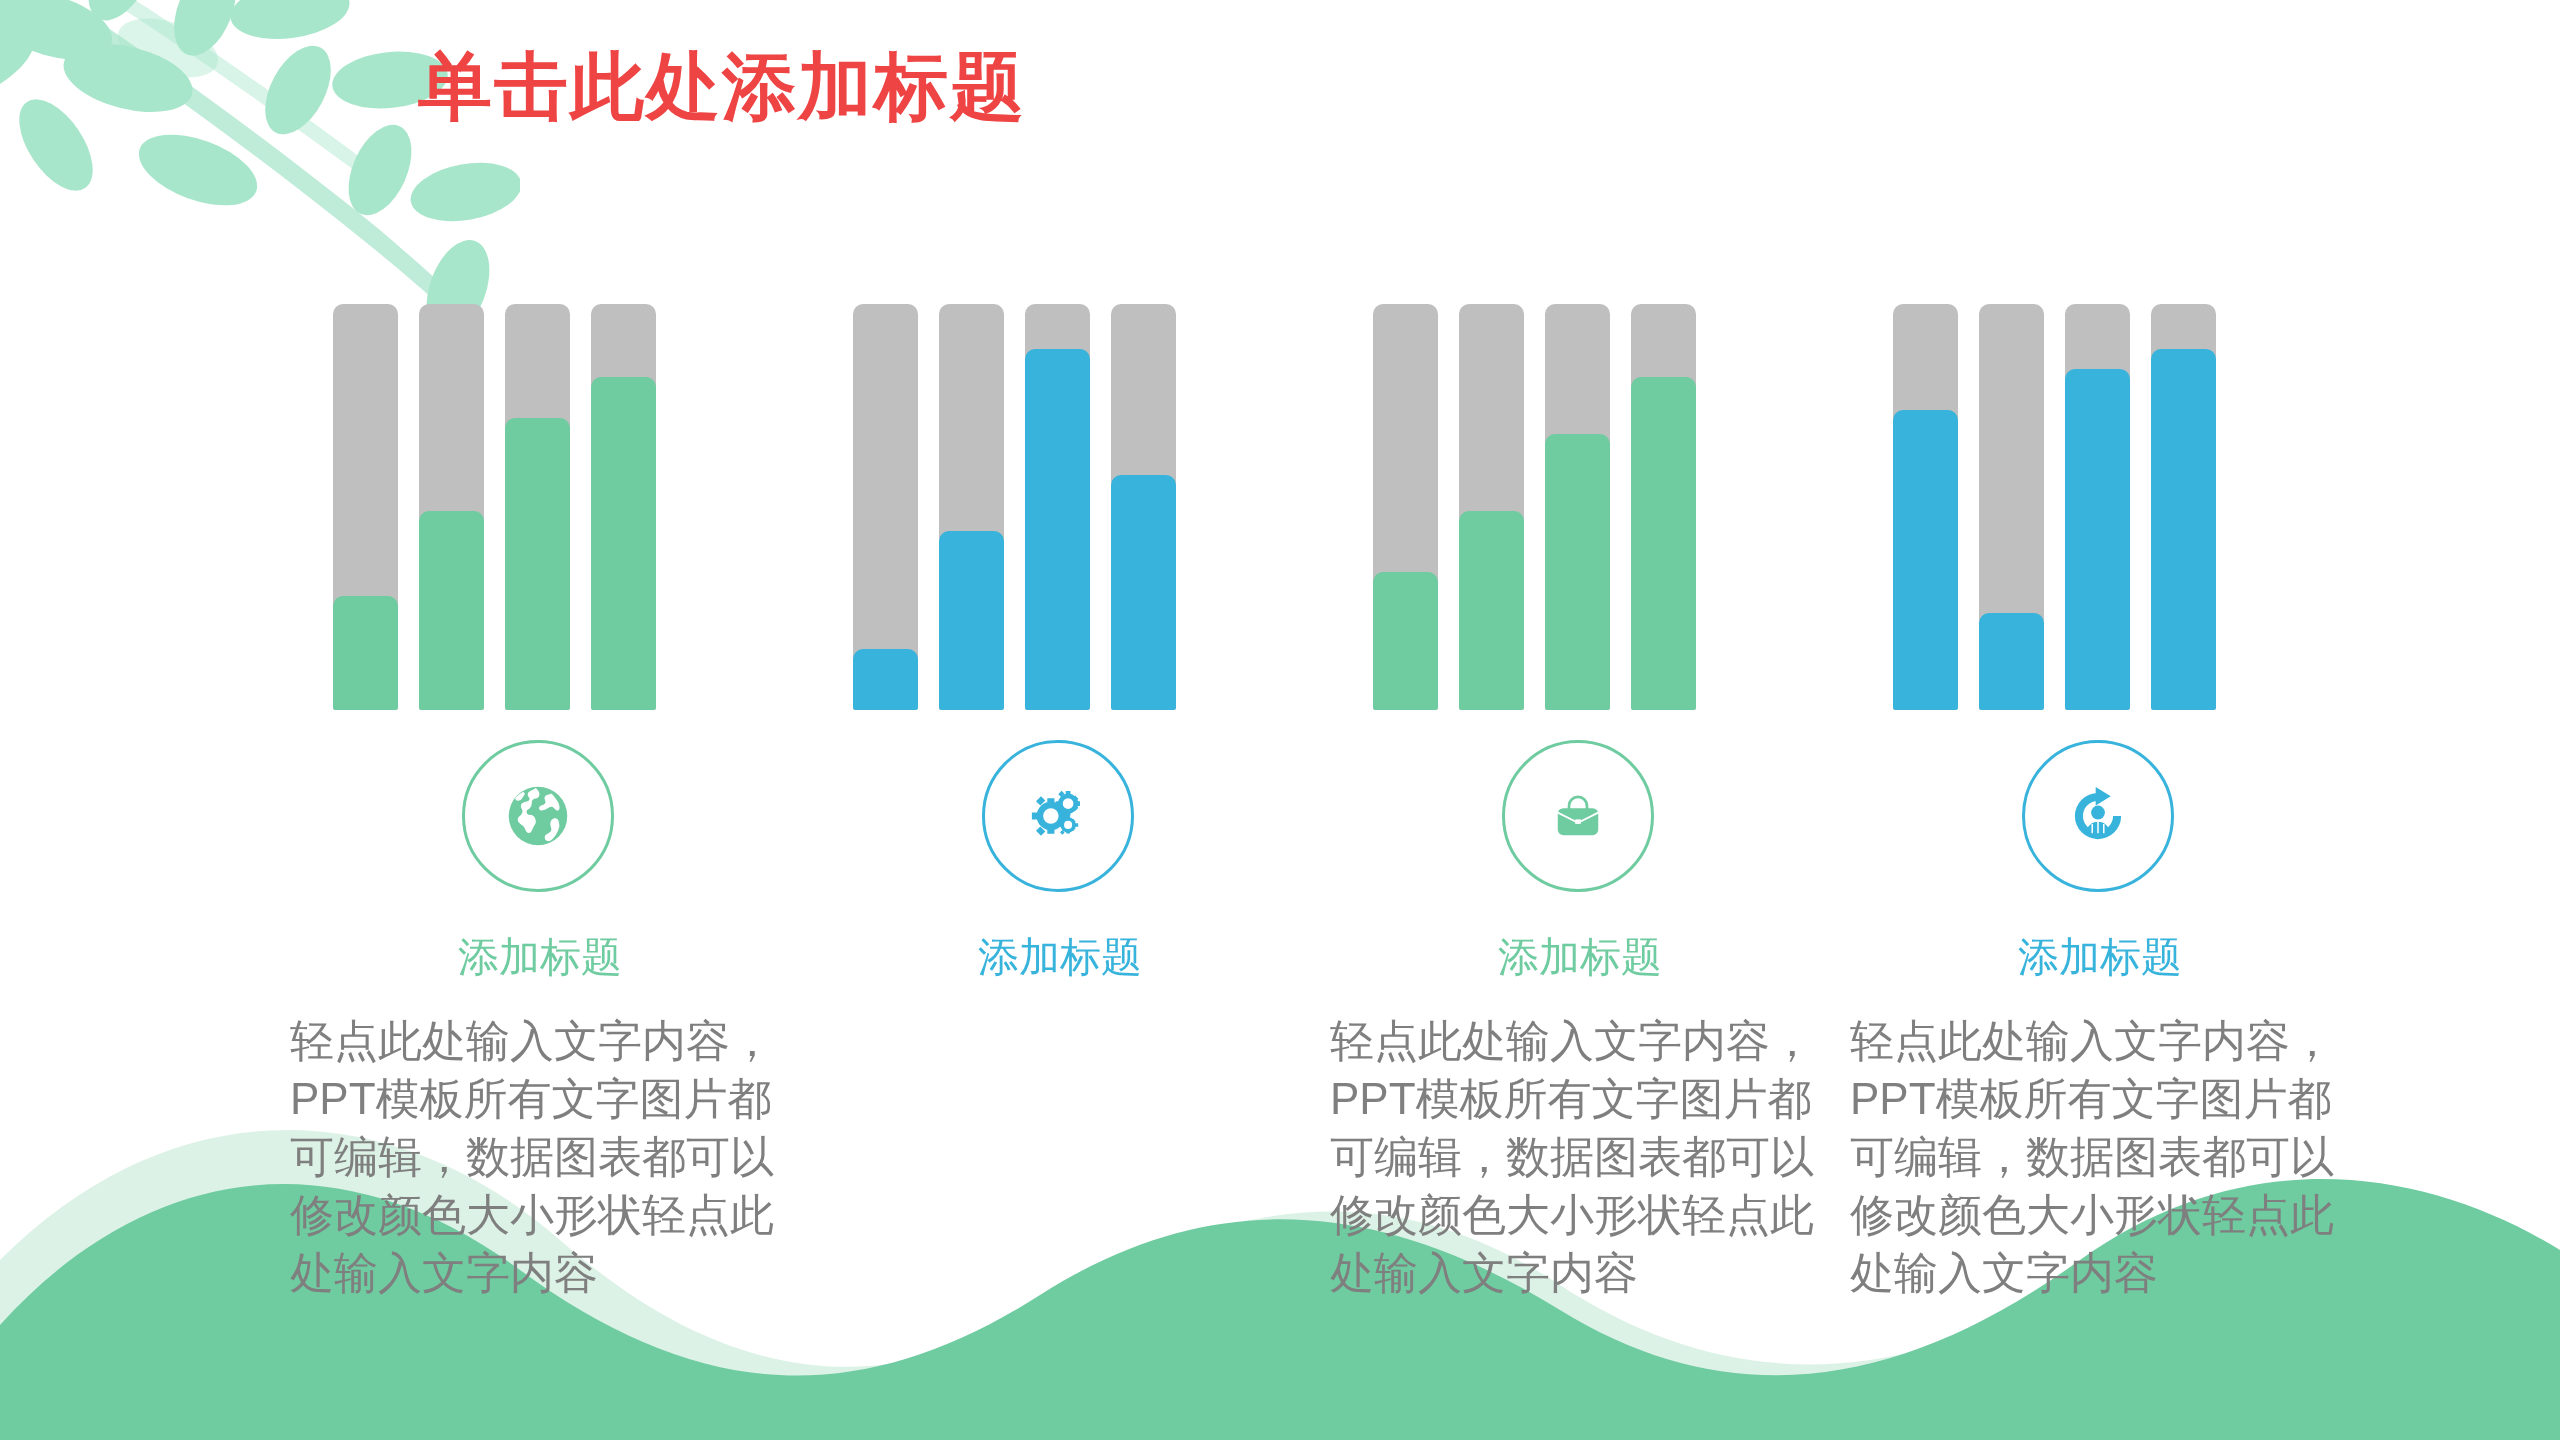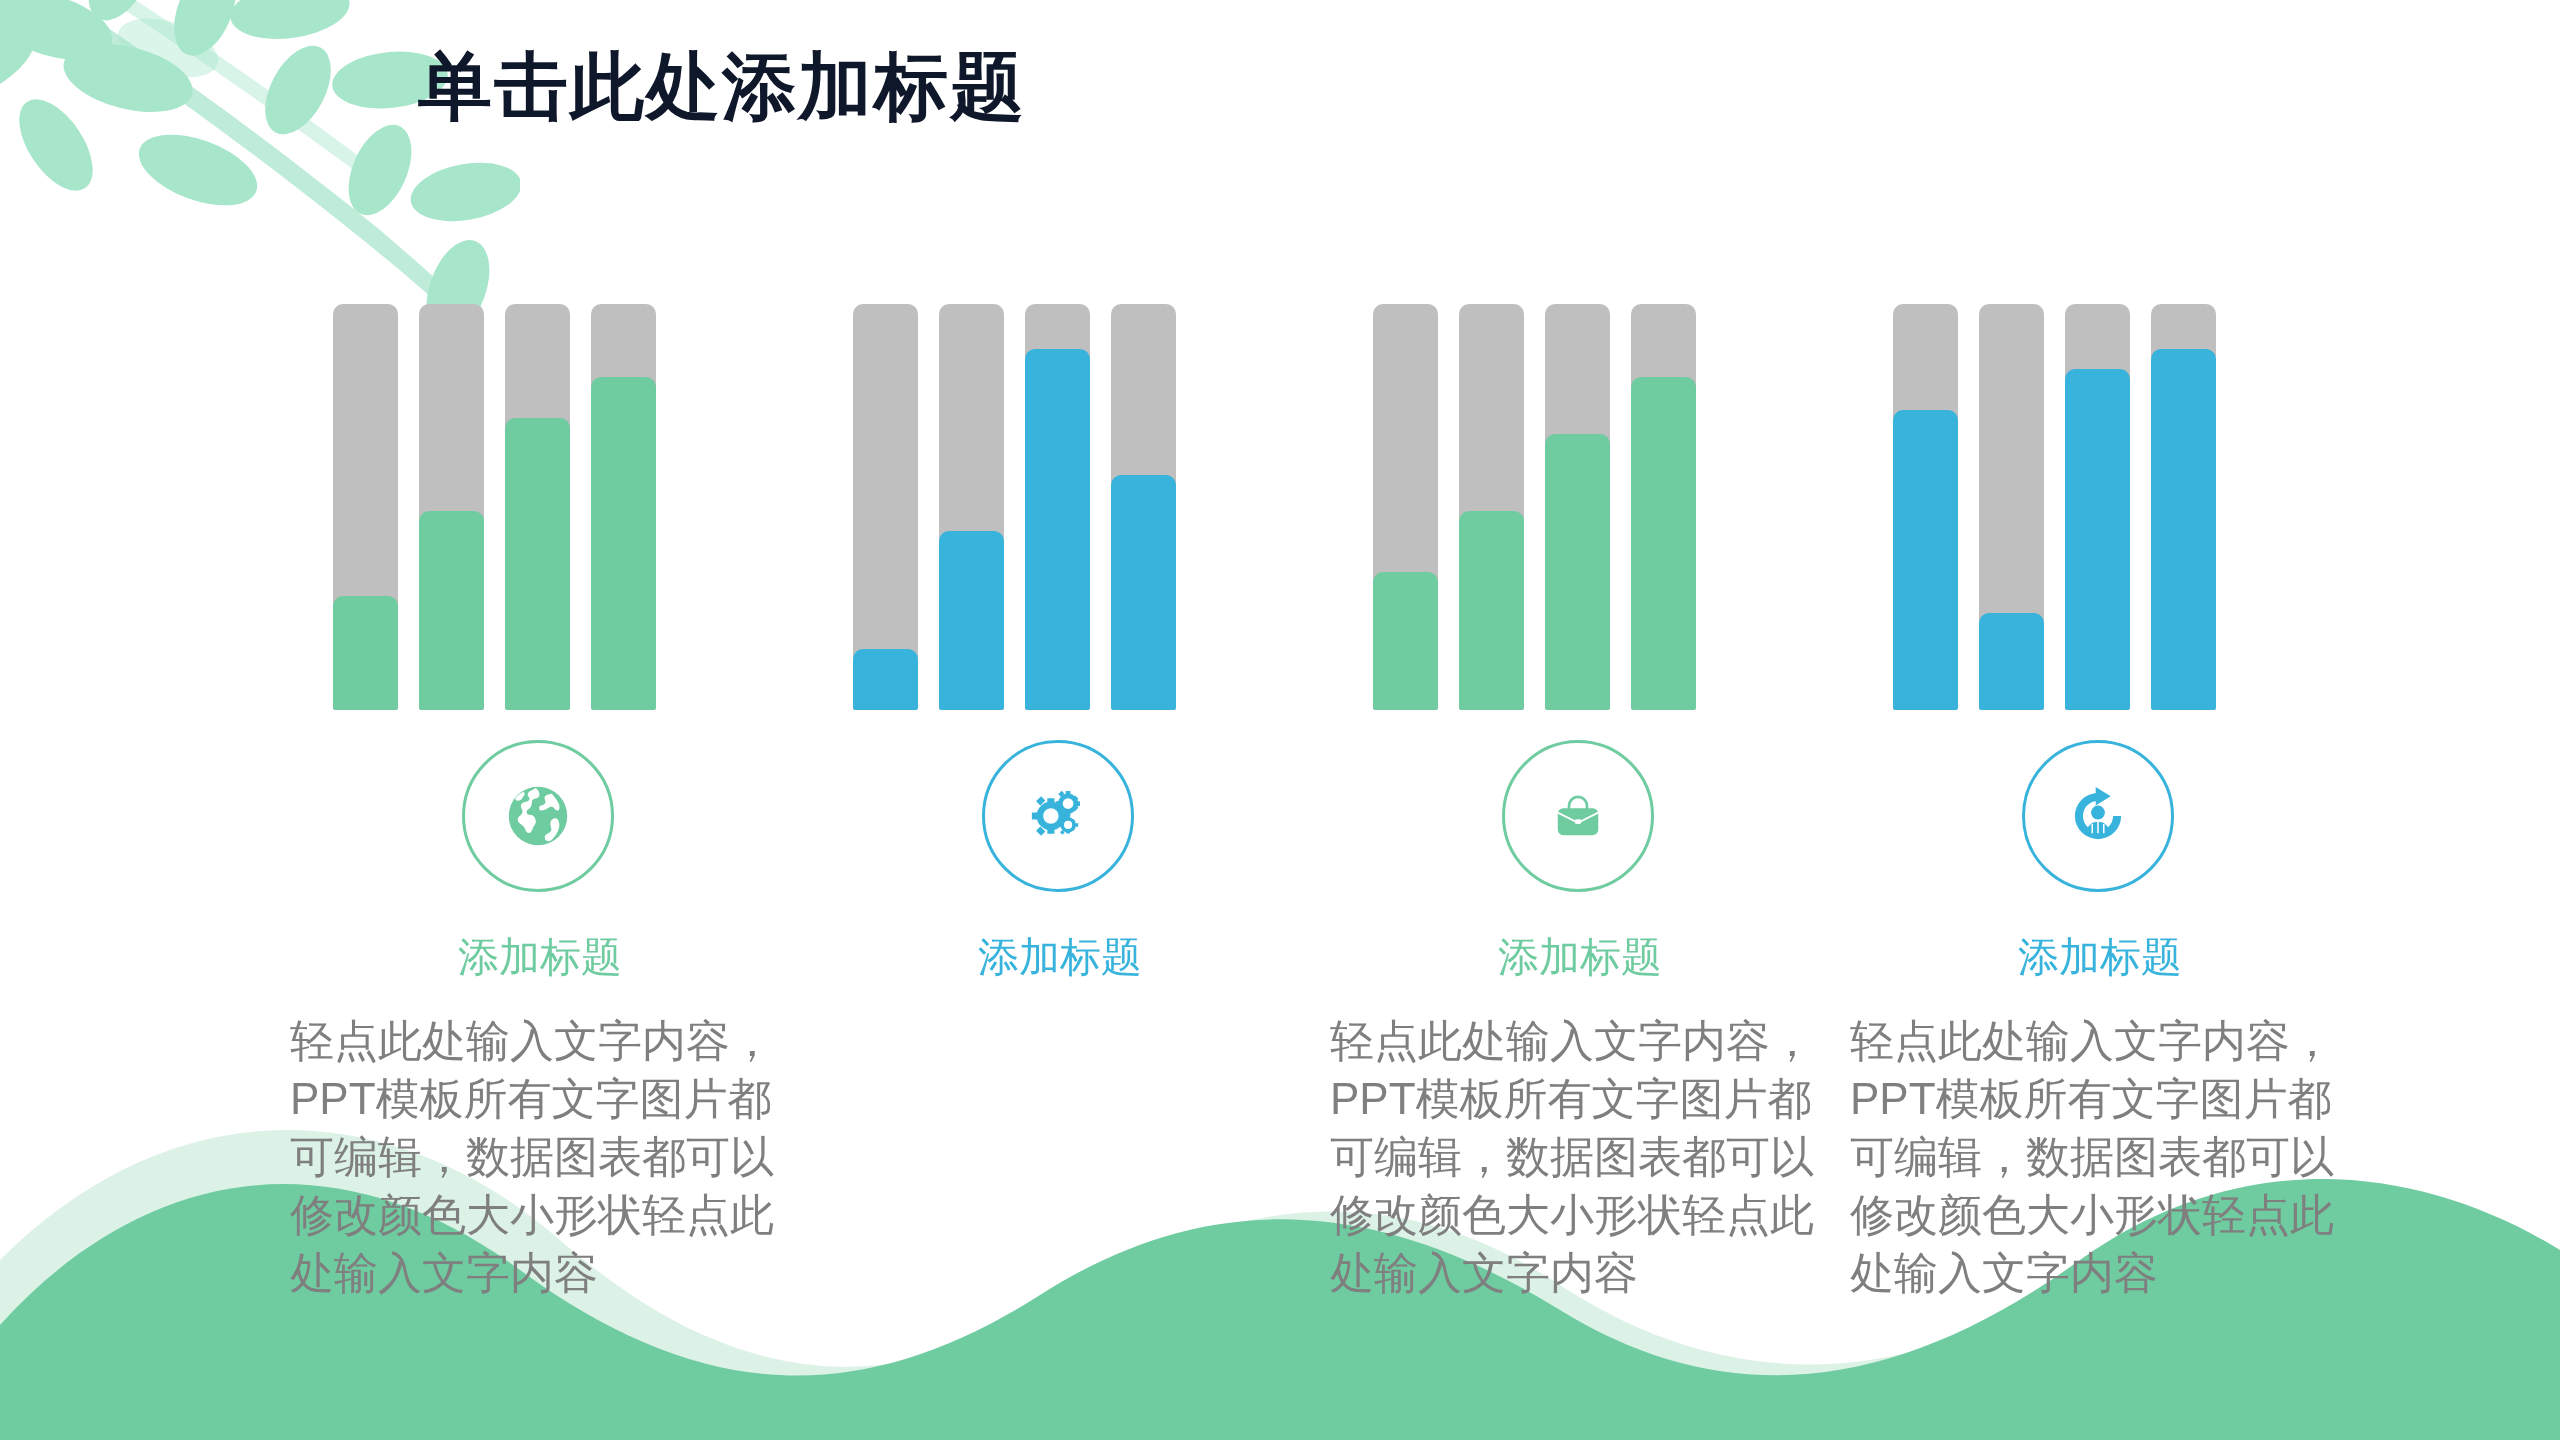--- a/index.html
+++ b/index.html
@@ -100,21 +100,21 @@
       <ellipse cx="420" cy="240" rx="48" ry="27" transform="rotate(-66 420 240)"></ellipse>
       <ellipse cx="506" cy="262" rx="56" ry="28" transform="rotate(-10 506 262)"></ellipse>
       <ellipse cx="498" cy="358" rx="50" ry="28" transform="rotate(-70 498 358)"></ellipse>
 
       <ellipse cx="120" cy="18" rx="58" ry="28" transform="rotate(12 120 18)" opacity="0.45"></ellipse>
       <ellipse cx="208" cy="118" rx="52" ry="26" transform="rotate(18 208 118)" opacity="0.4"></ellipse>
       <ellipse cx="60" cy="-10" rx="52" ry="26" transform="rotate(-20 60 -10)" opacity="0.5"></ellipse>
     </g>
   </svg>
 
-  <div id="page-title" style="color: #0f172a;">单击此处添加标题</div>
+  <div id="page-title" style="color: #ef4444;">单击此处添加标题</div>
 
   <svg id="wave-decoration" viewBox="0 0 2560 330" preserveAspectRatio="none" xmlns="http://www.w3.org/2000/svg">
     <path d="M0 150 C180 -30 400 -10 560 130 C720 270 880 300 1060 190 C1240 80 1400 70 1560 175 C1720 280 1900 285 2080 165 C2240 58 2420 70 2560 150 L2560 330 L0 330 Z" fill="#DCF2E6"></path>
     <path d="M0 215 C140 60 330 20 520 160 C700 292 860 300 1040 185 C1220 70 1390 95 1560 200 C1730 305 1900 280 2080 150 C2250 28 2430 60 2560 140 L2560 330 L0 330 Z" fill="#6FCBA0"></path>
   </svg>
 
   <div id="columns">
 
     <div class="column c0">
       <div class="bar-group">

